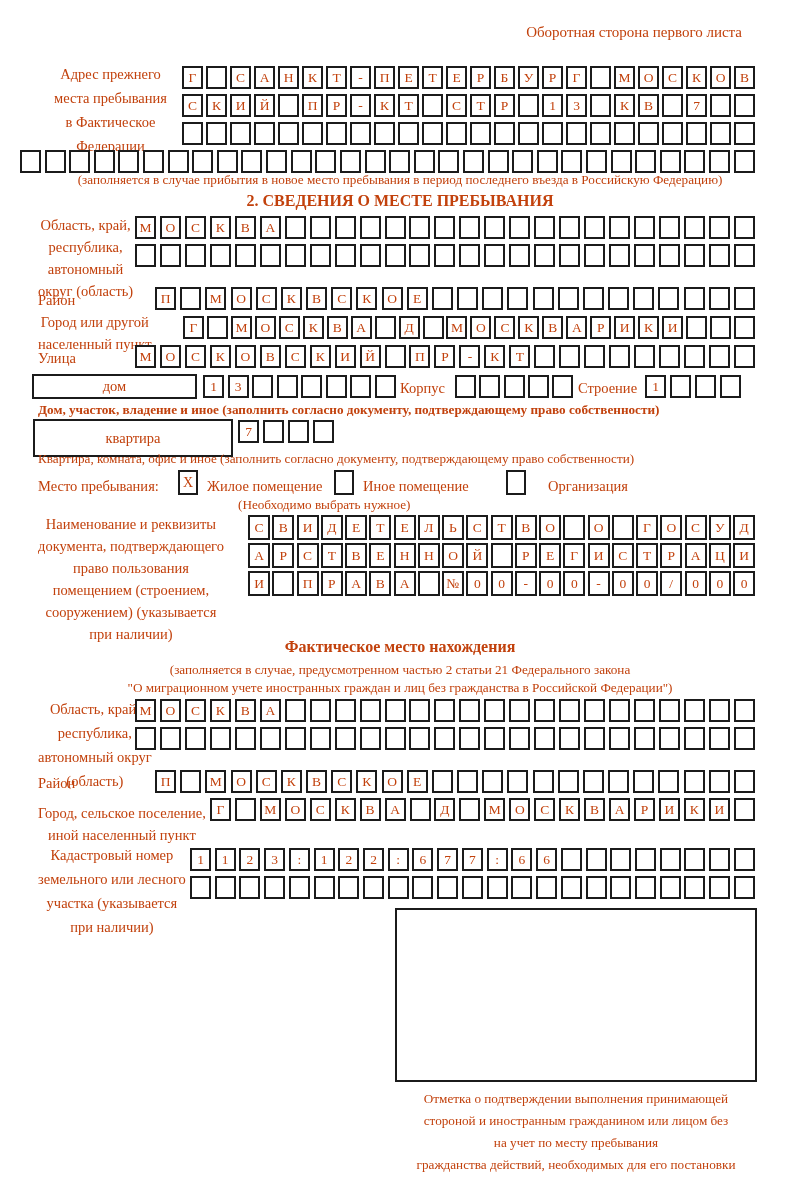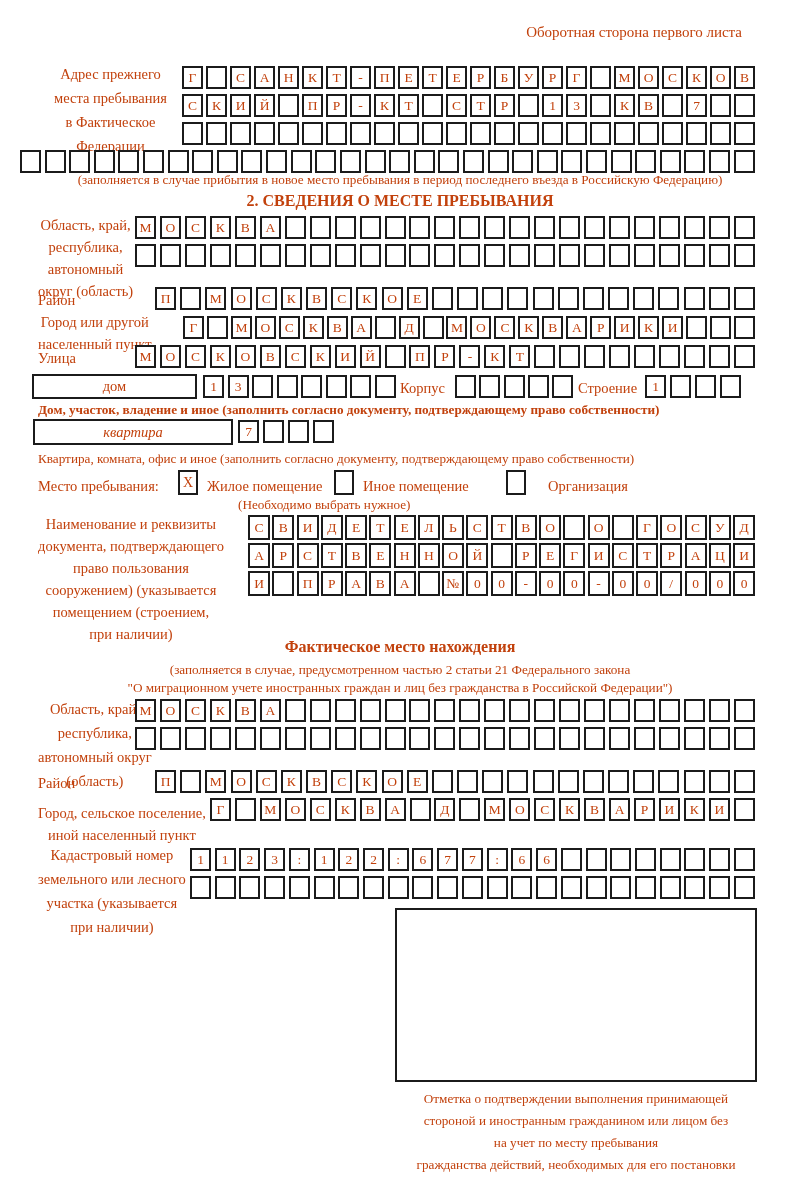--- a/index.html
+++ b/index.html
@@ -325,21 +325,21 @@
     </div>
   <div class="abs lbl" style="left:578px;top:376px;">Строение</div>
   <div class="cellrow" style="left:645px;top:375px;width:96px;">
       <div class="cell">1</div>
       <div class="cell"></div>
       <div class="cell"></div>
       <div class="cell"></div>
     </div>
   <div class="abs cap" style="left:38px;top:402px;font-weight:bold;">Дом, участок, владение и иное (заполнить согласно документу, подтверждающему право собственности)</div>
 
-  <div class="fieldbox" style="left:33px;top:419px;width:200px;height:26px;font-style:italic;">
+  <div class="fieldbox" style="left:33px;top:419px;width:200px;height:38px;">
     <span>квартира</span>
   </div>
   <div class="cellrow" style="left:238px;top:420px;width:96px;">
       <div class="cell">7</div>
       <div class="cell"></div>
       <div class="cell"></div>
       <div class="cell"></div>
     </div>
   <div class="abs cap" style="left:38px;top:451px;">Квартира, комната, офис и иное (заполнить согласно документу, подтверждающему право собственности)</div>
 
@@ -355,22 +355,22 @@
   <div class="chk" style="left:506px;top:470px;">
     <span></span>
   </div>
   <div class="abs lbl" style="left:548px;top:474px;">Организация</div>
   <div class="abs cap" style="left:238px;top:497px;">(Необходимо выбрать нужное)</div>
 
   <div class="abs lbl lh22" style="left:38px;top:513px;">
       <div>Наименование и реквизиты</div>
       <div>документа, подтверждающего</div>
       <div>право пользования</div>
+      <div>помещением (строением,</div>
       <div>сооружением) (указывается</div>
-      <div>помещением (строением,</div>
       <div>при наличии)</div>
     </div>
   <div class="cellrow tall" style="left:248px;top:515px;width:507px;">
       <div class="cell">С</div>
       <div class="cell">В</div>
       <div class="cell">И</div>
       <div class="cell">Д</div>
       <div class="cell">Е</div>
       <div class="cell">Т</div>
       <div class="cell">Е</div>

